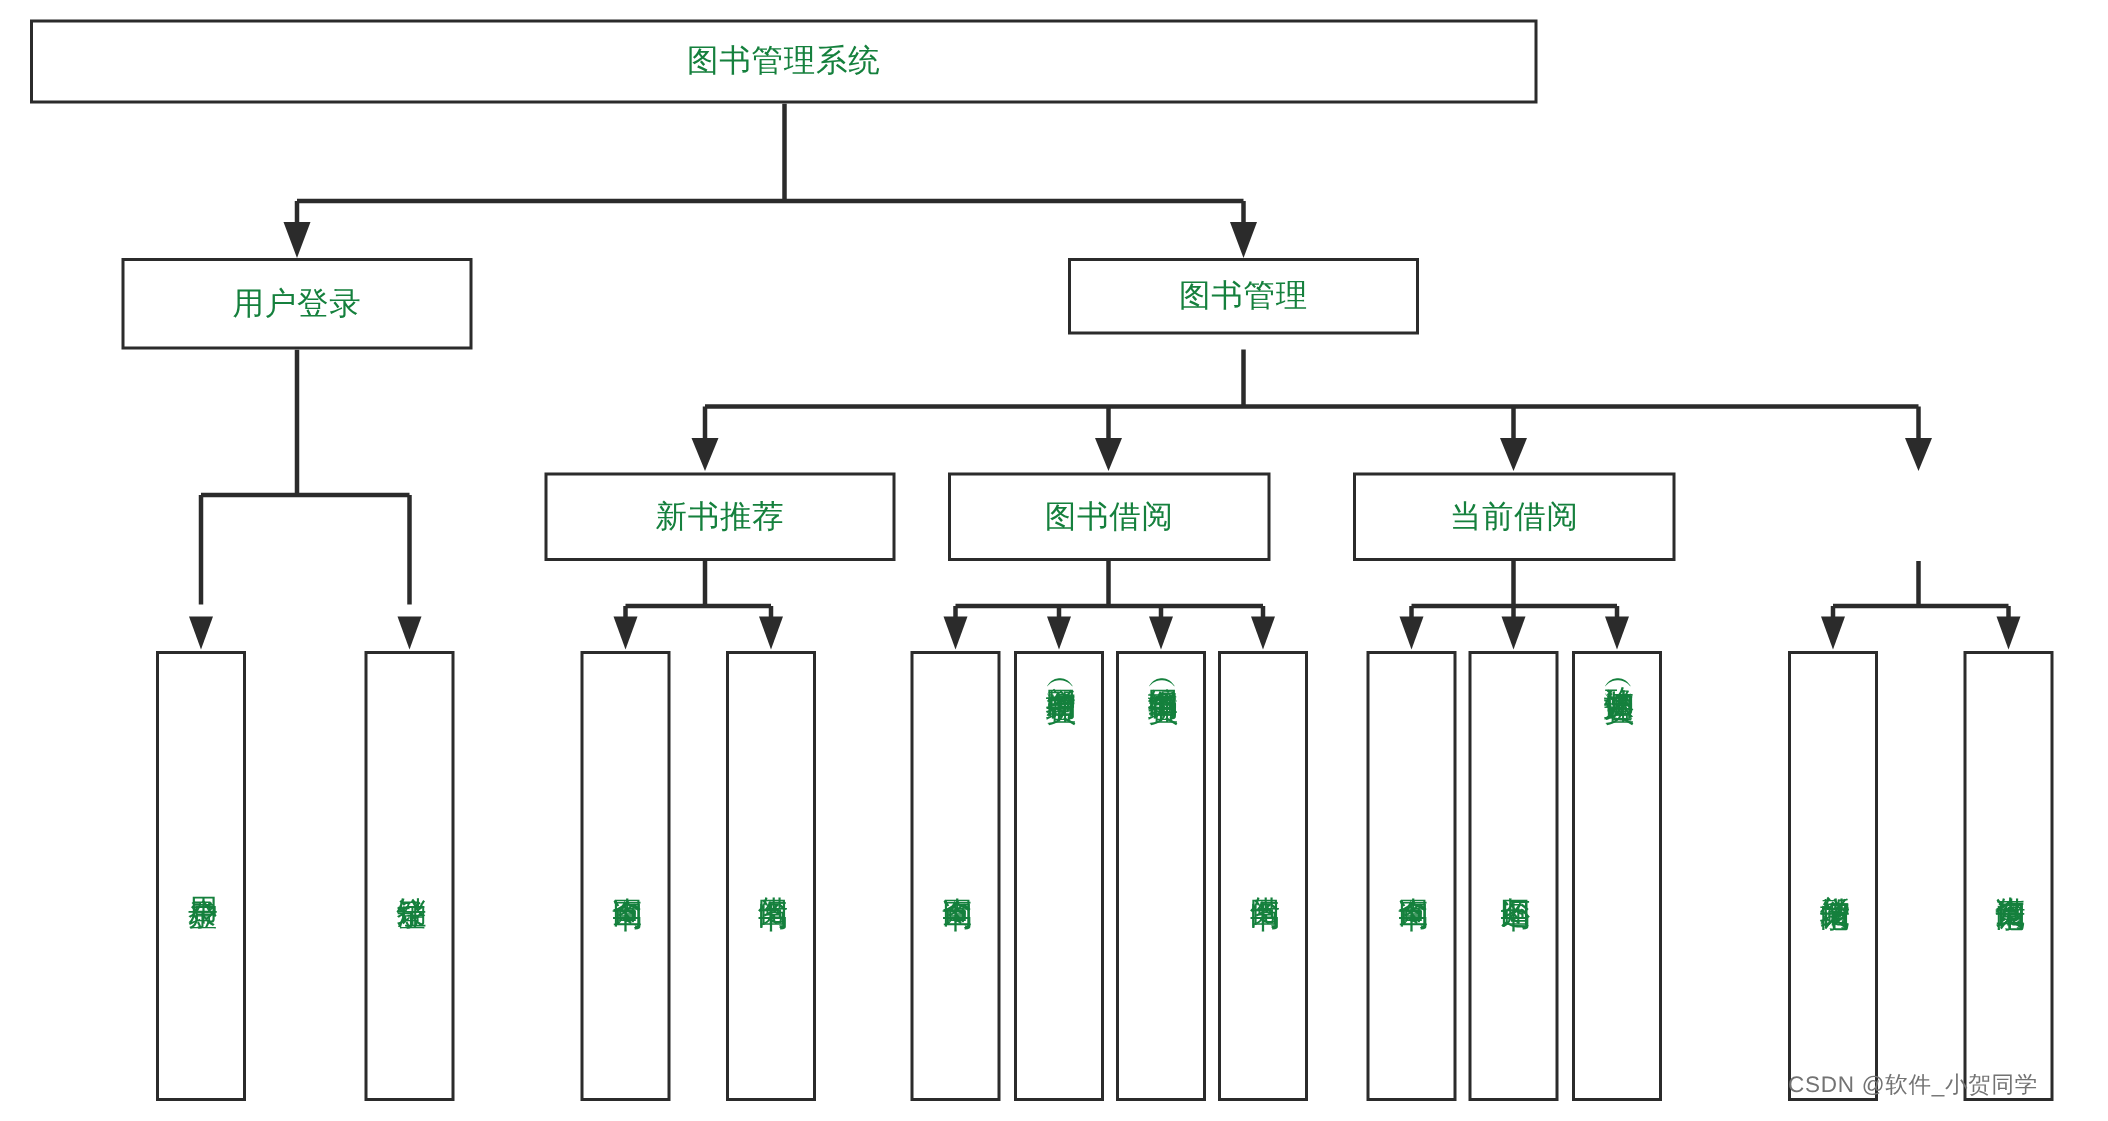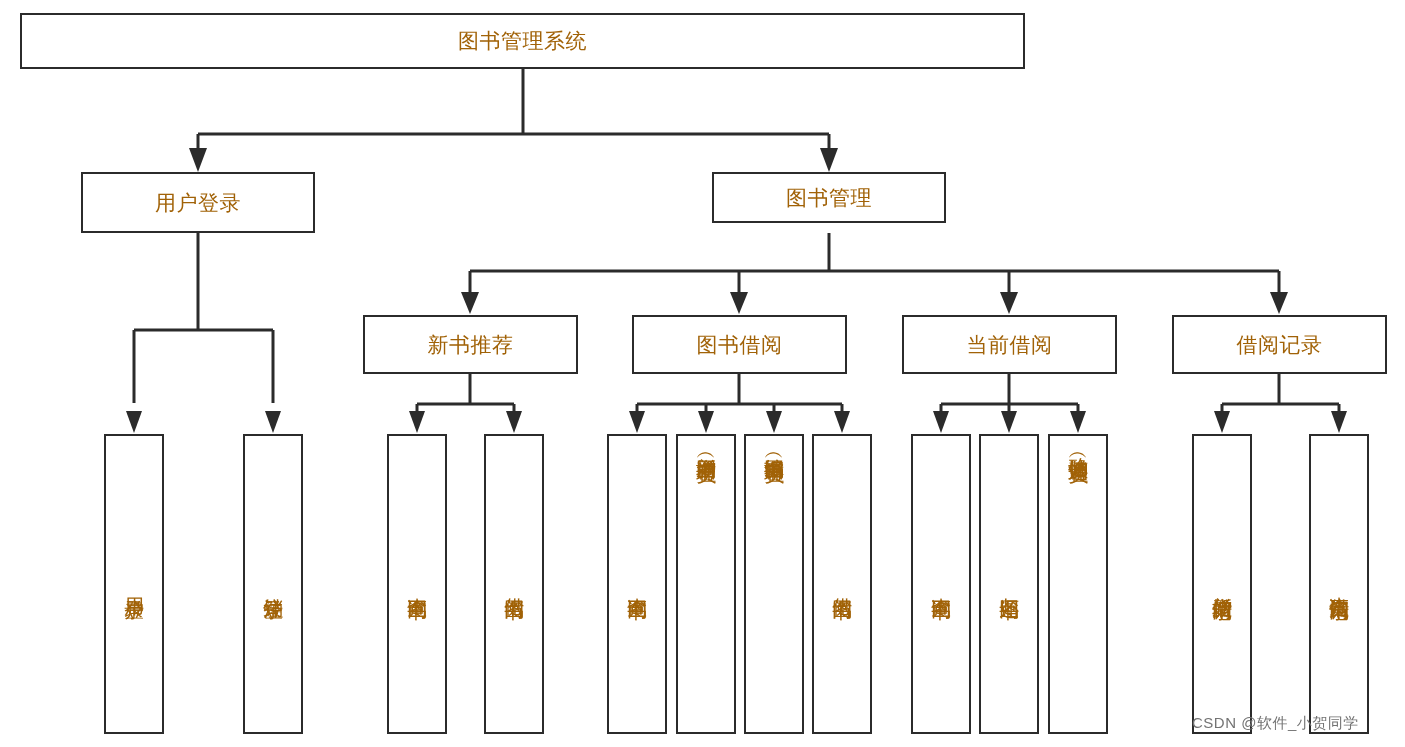--- a/index.html
+++ b/index.html
@@ -26,21 +26,21 @@
     pointer-events: none;
   }
   .node {
     position: absolute;
     box-sizing: border-box;
     background: #ffffff;
     border: 2px solid #2b2b2b;
     display: flex;
     align-items: center;
     justify-content: center;
-    color: #a16207;
+    color: #15803d;
   }
   .node.level0 .node-label,
   .node.level1 .node-label,
   .node.level2 .node-label {
     font-size: 21px;
     line-height: 1.1;
     letter-spacing: 0.5px;
     white-space: nowrap;
   }
   .node.leaf {
@@ -151,35 +151,32 @@
   </div>
 
   <div class="node level1" style="left:81px; top:172px; width:234px; height:61px;">
     <span class="node-label">用户登录</span>
   </div>
 
   <div class="node level1" style="left:712px; top:172px; width:234px; height:51px;">
     <span class="node-label">图书管理</span>
   </div>
 
-  <div class="node level2" style="left:363px; top:315px; width:215px; height:59px;">
+  <div class="node level2" style="left:363px; top:315px; width:234px; height:59px;">
     <span class="node-label">新书推荐</span>
   </div>
 
   <div class="node level2" style="left:632px; top:315px; width:215px; height:59px;text-align:right;">
     <span class="node-label">图书借阅</span>
   </div>
 
   <div class="node level2" style="left:902px; top:315px; width:215px; height:59px;">
     <span class="node-label">当前借阅</span>
   </div>
 
-  <div class="node level2" style="left:1172px; top:315px; width:215px; height:59px;">
-    <span class="node-label">借阅记录</span>
-  </div>
 
   <div class="node leaf centered" style="left:104px; top:434px; width:60px; height:300px;">
     <span class="node-label">用户登录</span>
   </div>
 
   <div class="node leaf centered" style="left:243px; top:434px; width:60px; height:300px;">
     <span class="node-label">注销登录</span>
   </div>
 
   <div class="node leaf centered" style="left:387px; top:434px; width:60px; height:300px;">

